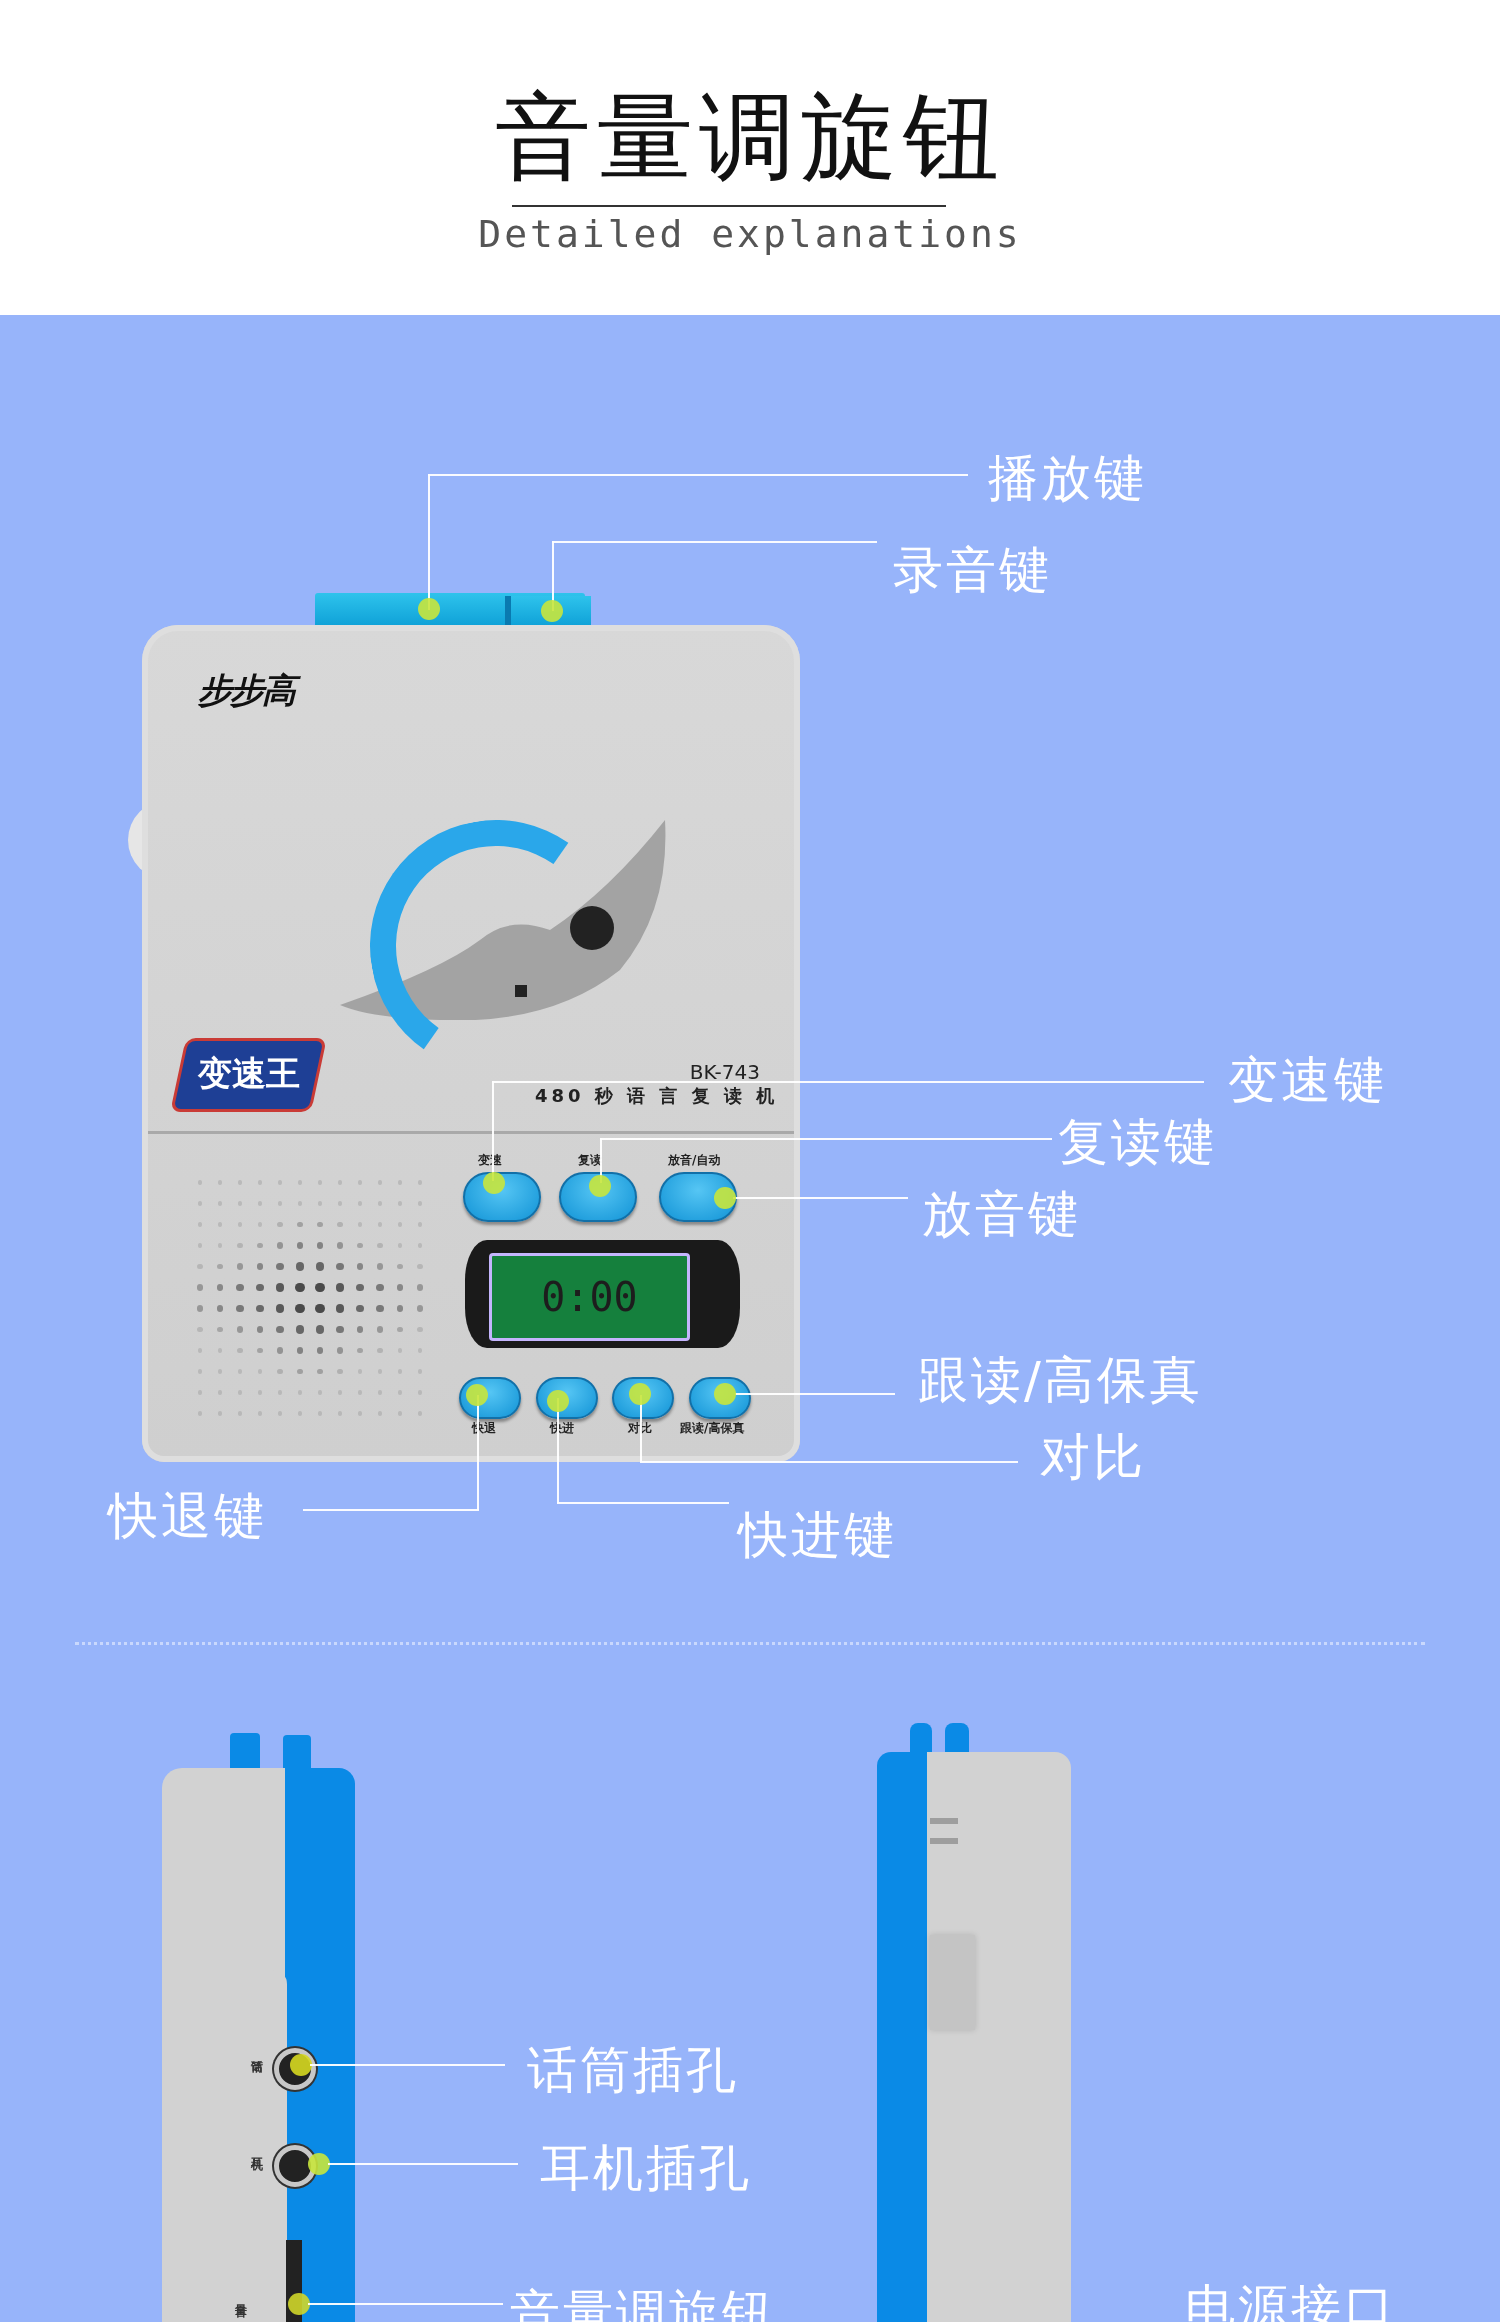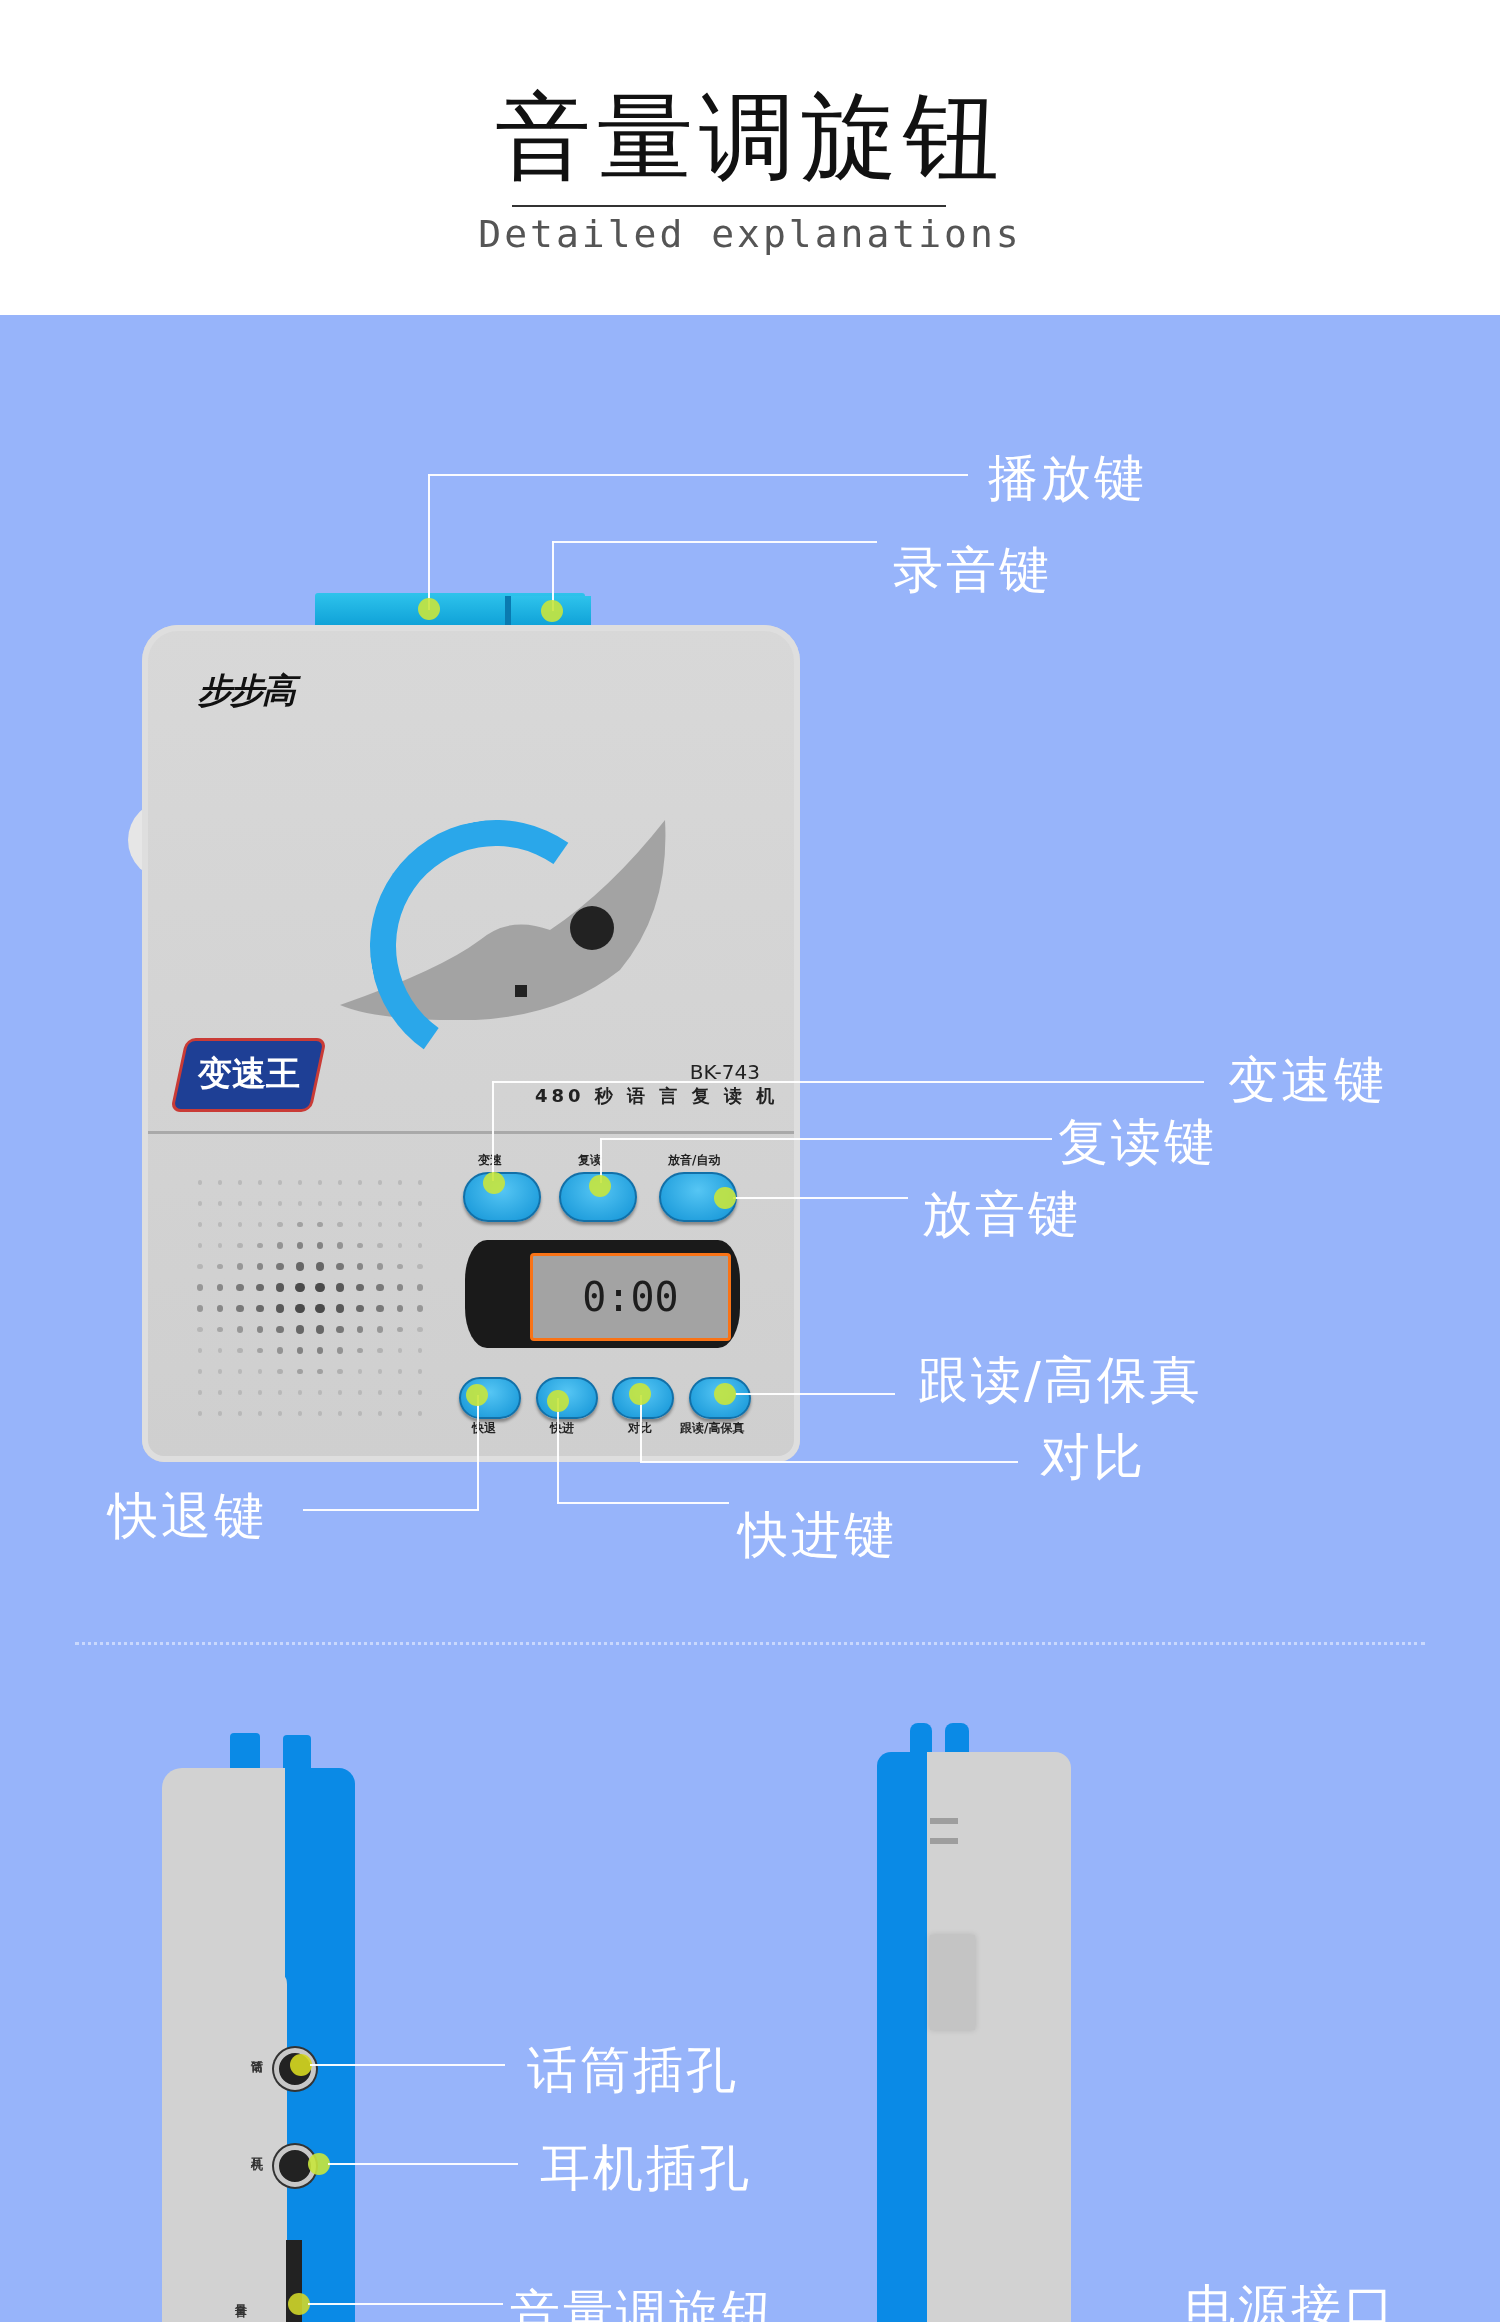--- a/index.html
+++ b/index.html
@@ -27,21 +27,21 @@
   .window{left:320px;top:820px;width:360px;height:200px;}
   .badge{left:178px;top:1038px;width:135px;height:68px;background:#1e3f95;border-radius:10px;transform:skewX(-12deg);border:3px solid #c93b36;}
   .badge span{display:block;text-align:center;color:#fff;font-size:34px;line-height:64px;font-weight:bold;transform:skewX(12deg);}
   .model{left:660px;top:1060px;font-size:20px;color:#222;text-align:right;width:100px;}
   .model2{left:535px;top:1084px;font-size:18px;color:#222;letter-spacing:4px;font-weight:bold;}
   .grille{left:190px;top:1172px;width:240px;height:252px;display:grid;grid-template-columns:repeat(12,20px);grid-template-rows:repeat(12,21px);}
   .gd{width:7px;height:7px;border-radius:50%;background:#333;margin:auto;}
   .btn{background:radial-gradient(ellipse at 50% 35%,#56c6f4,#1193d6);border:2px solid #1270a8;border-radius:30px;box-shadow:0 3px 3px rgba(0,0,0,0.35);}
   .btnlbl{font-size:12px;color:#222;font-weight:bold;text-align:center;white-space:nowrap;}
   .lcd-outer{left:465px;top:1240px;width:275px;height:108px;background:#1a1a1a;border-radius:22px/40px;}
-  .lcd{left:530px;top:1253px;width:195px;height:82px;background:#a3a3a3;border:3px solid #f97316;border-radius:4px;}
+  .lcd{left:489px;top:1253px;width:195px;height:82px;background:#15803d;border:3px solid #c4b5fd;border-radius:4px;}
   .lcd span{display:block;text-align:center;line-height:82px;font-family:"DejaVu Sans Mono","Liberation Mono",monospace;font-size:40px;color:#1d1d1d;}
   
   .sv-gray{background:#d2d2d2;}
   .sv-blue{background:#0a8ae6;}
   .jack{width:32px;height:32px;border-radius:50%;background:#222;border:5px solid #c8c8c8;box-shadow:0 0 0 2px #333;}
   .vol{background:#222;}
   .sidelbl{font-size:12px;color:#333;writing-mode:vertical-rl;font-weight:bold;}
 </style>
 </head>
 <body>

